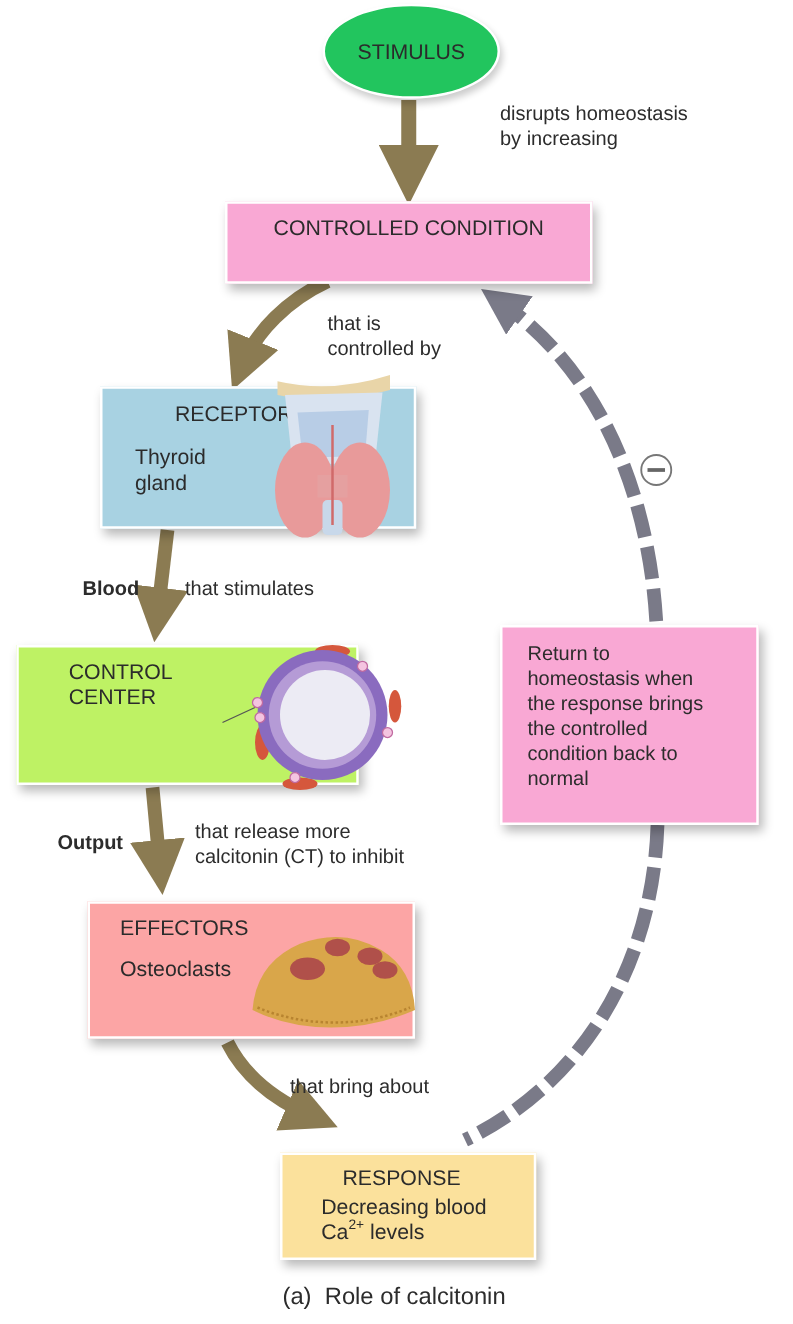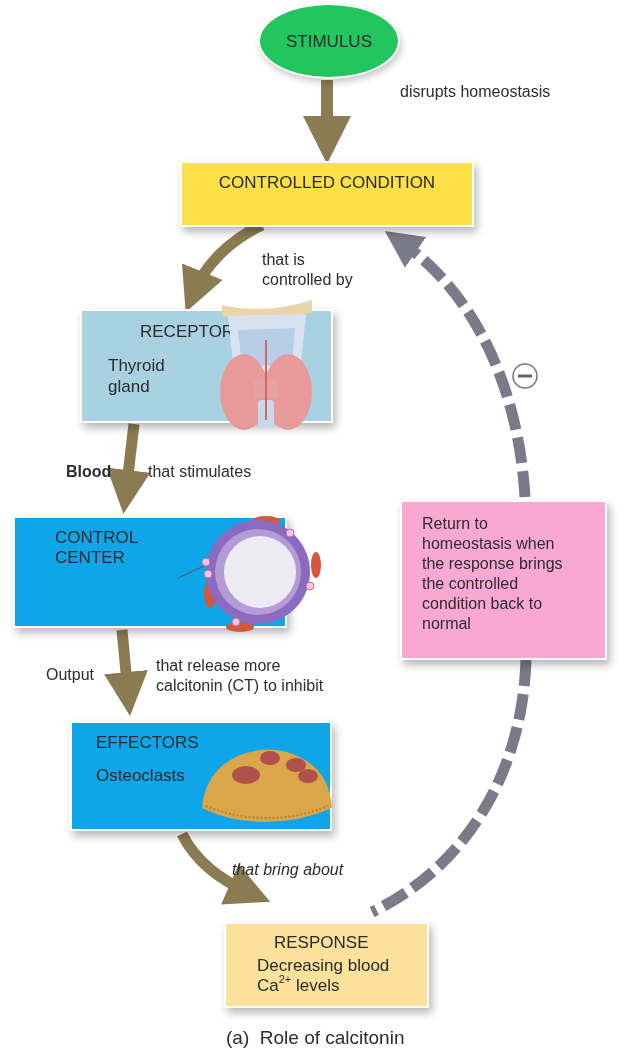--- a/index.html
+++ b/index.html
@@ -44,23 +44,24 @@
     <line x1="518" y1="376" x2="532" y2="376" stroke="#666" stroke-width="3"></line>
   </g>
 </svg>
 
 <div class="abs" style="left:258px; top:3px; width:142px; height:76px; border-radius:50%; background:#22c55e; border:2px solid #fff; box-sizing:border-box; box-shadow:2px 4px 6px rgba(0,0,0,0.2); display:flex; align-items:center; justify-content:center;">
   <span class="title">STIMULUS</span>
 </div>
 
 <div class="lbl" style="left:352px; top:82px;margin-left:48px;">
   <div>disrupts homeostasis</div>
+  <div>by increasing</div>
 </div>
 
-<div class="box" style="left:180px; top:161px; width:294px; height:66px; background:#fde047; text-align:center; padding-top:9px;">
+<div class="box" style="left:180px; top:161px; width:294px; height:66px; background:#f9a8d4; text-align:center; padding-top:9px;">
   <div class="title">CONTROLLED CONDITION</div>
 </div>
 
 <div class="lbl" style="left:262px; top:250px;">
   <div>that is</div>
   <div>controlled by</div>
 </div>
 
 <div class="box" style="left:80px; top:309px; width:253px; height:114px; background:#a8d2e2;">
   <div class="title abs" style="left:10px; top:10px;margin-left:48px;">RECEPTORS</div>
@@ -77,21 +78,21 @@
   <ellipse cx="244" cy="392" rx="24" ry="38" fill="#e89a9a"></ellipse>
   <ellipse cx="288" cy="392" rx="24" ry="38" fill="#e89a9a"></ellipse>
   <rect x="254" y="380" width="24" height="18" fill="#e5a0a0"></rect>
   <rect x="258" y="400" width="16" height="28" rx="4" fill="#c8d8ea"></rect>
   <line x1="266" y1="340" x2="266" y2="420" stroke="#d06a6a" stroke-width="2"></line>
 </svg>
 
 <div class="lbl" style="left:66px; top:462px; font-weight:bold;">Blood</div>
 <div class="lbl" style="left:148px; top:462px;">that stimulates</div>
 
-<div class="box" style="left:13px; top:516px; width:274px; height:112px; background:#0ea5e9;">
+<div class="box" style="left:13px; top:516px; width:274px; height:112px; background:#bef264;">
   <div class="title abs" style="left:40px; top:10px; line-height:20px;">
     <div>CONTROL</div>
     <div>CENTER</div>
   </div>
 </div>
 
 <svg width="634" height="1059" viewBox="0 0 634 1059" style="pointer-events:none;">
   <line x1="178" y1="578" x2="204" y2="566" stroke="#555" stroke-width="1"></line>
   <ellipse cx="266" cy="521" rx="14" ry="5" fill="#d5573c"></ellipse>
   <ellipse cx="210" cy="594" rx="6" ry="14" fill="#d5573c"></ellipse>
@@ -100,41 +101,41 @@
   <circle cx="258" cy="572" r="52" fill="#8a6bbf"></circle>
   <circle cx="258" cy="572" r="43" fill="#b59bd6"></circle>
   <circle cx="260" cy="572" r="36" fill="#ecebf4"></circle>
   <circle cx="206" cy="562" r="4" fill="#f4c4e0" stroke="#c06aa0" stroke-width="1"></circle>
   <circle cx="208" cy="574" r="4" fill="#f4c4e0" stroke="#c06aa0" stroke-width="1"></circle>
   <circle cx="310" cy="586" r="4" fill="#f4c4e0" stroke="#c06aa0" stroke-width="1"></circle>
   <circle cx="290" cy="533" r="4" fill="#f4c4e0" stroke="#c06aa0" stroke-width="1"></circle>
   <circle cx="236" cy="622" r="4" fill="#f4c4e0" stroke="#c06aa0" stroke-width="1"></circle>
 </svg>
 
-<div class="lbl" style="left:46px; top:665px; font-weight:normal;">Output</div>
+<div class="lbl" style="left:46px; top:665px; font-weight:bold;">Output</div>
 <div class="lbl" style="left:156px; top:656px;">
   <div>that release more</div>
   <div>calcitonin (CT) to inhibit</div>
 </div>
 
-<div class="box" style="left:70px; top:721px; width:262px; height:110px; background:#0ea5e9;">
+<div class="box" style="left:70px; top:721px; width:262px; height:110px; background:#fca5a5;">
   <div class="title abs" style="left:24px; top:9px;">EFFECTORS</div>
   <div class="sub abs" style="left:24px; top:42px;">Osteoclasts</div>
 </div>
 
 <svg width="634" height="1059" viewBox="0 0 634 1059" style="pointer-events:none;">
   <path d="M202,808 Q205,770 240,755 Q275,742 305,760 Q330,775 332,808 Q300,822 265,822 Q230,822 202,808 z" fill="#d9a64a"></path>
   <path d="M206,806 Q235,818 268,818 Q300,818 328,806" stroke="#b88430" stroke-width="2" fill="none" stroke-dasharray="2,2"></path>
   <ellipse cx="246" cy="775" rx="14" ry="9" fill="#b0504a"></ellipse>
   <ellipse cx="270" cy="758" rx="10" ry="7" fill="#b0504a"></ellipse>
   <ellipse cx="296" cy="765" rx="10" ry="7" fill="#b0504a"></ellipse>
   <ellipse cx="308" cy="776" rx="10" ry="7" fill="#b0504a"></ellipse>
 </svg>
 
-<div class="lbl" style="left:232px; top:860px;font-style:italic;">that bring about</div>
+<div class="lbl" style="left:232px; top:860px;">that bring about</div>
 
 <div class="box" style="left:224px; top:922px; width:205px; height:86px; background:#fbe19c;">
   <div class="title" style="position:absolute; left:48px; top:8px;">RESPONSE</div>
   <div class="sub" style="position:absolute; left:31px; top:32px; line-height:20px;">
     <div>Decreasing blood</div>
     <div><span>Ca</span><sup>2+</sup><span> levels</span></div>
   </div>
 </div>
 
 <div class="box" style="left:400px; top:500px; width:207px; height:160px; background:#f9a8d4; padding:12px 0 0 20px;">

